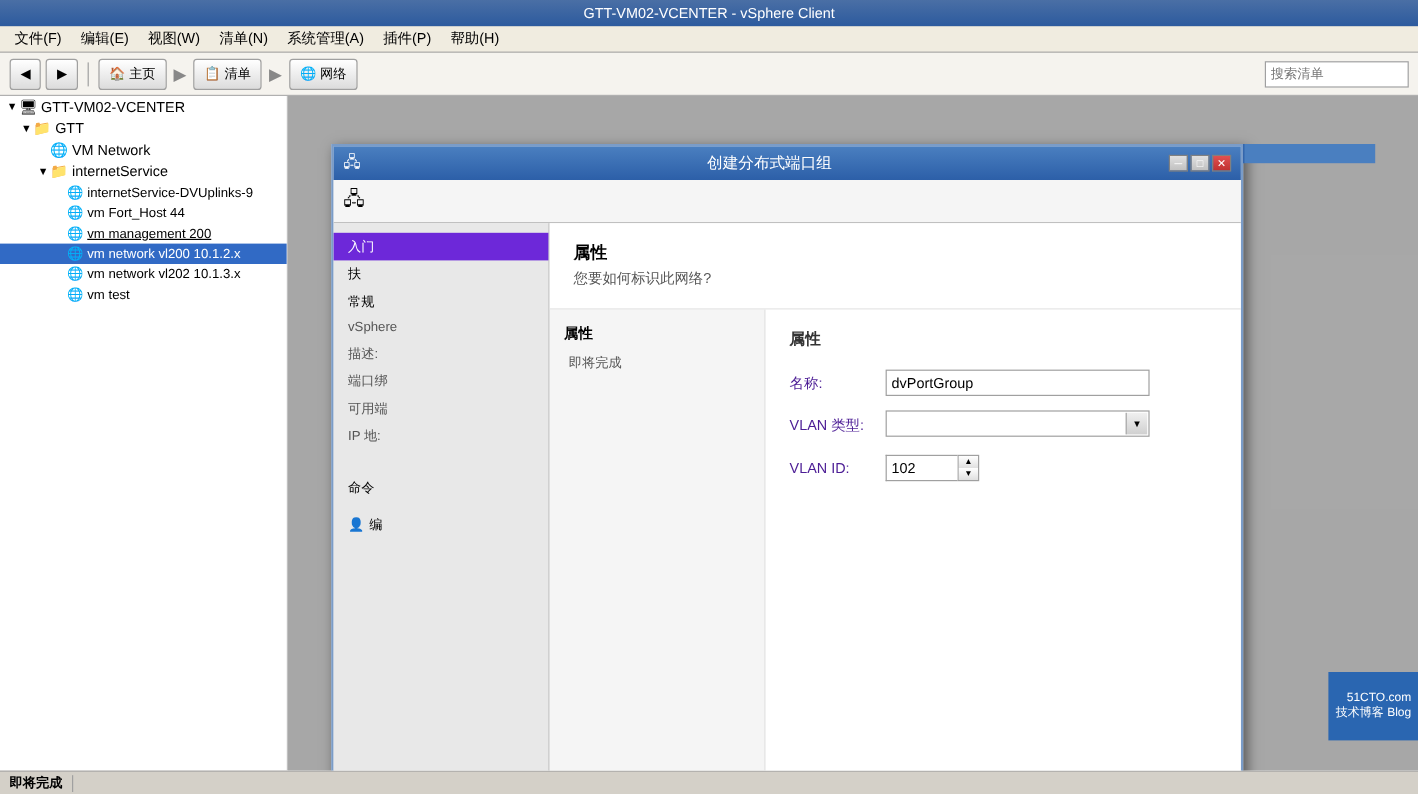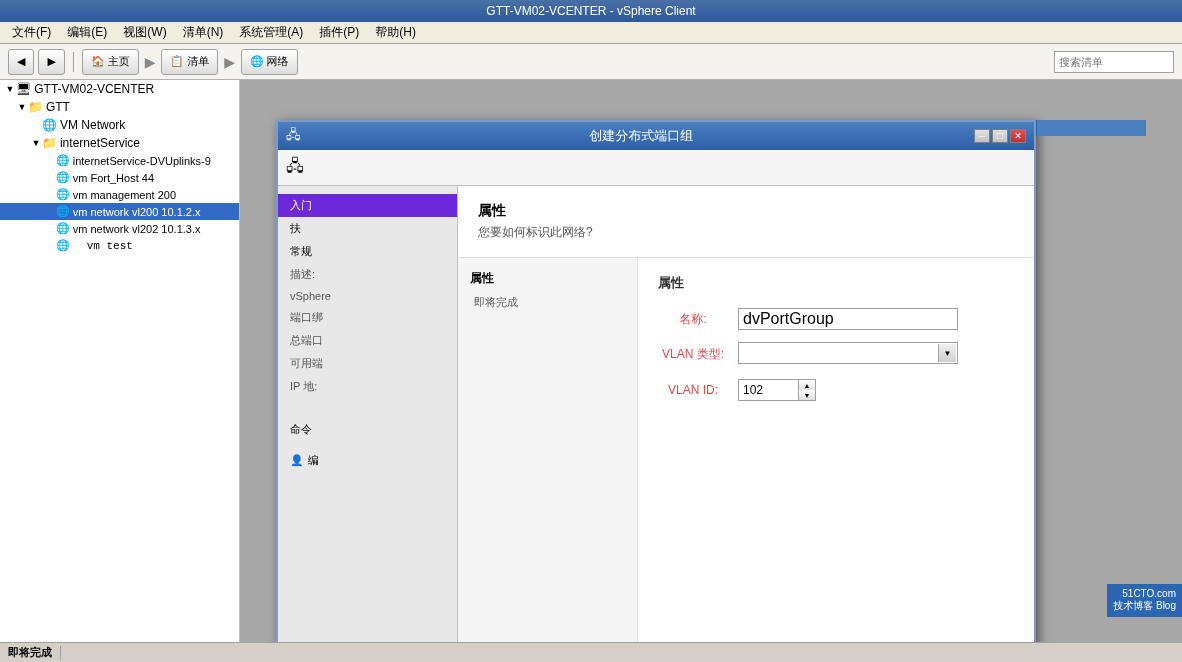--- a/index.html
+++ b/index.html
@@ -250,29 +250,29 @@
       color: #333;
     }
     .form-row {
       display: flex;
       align-items: center;
       margin-bottom: 12px;
     }
     .form-label {
       width: 80px;
       font-size: 12px;
-      color: #ef4444;
-      text-align: center;
+      color: #4c1d95;
+      text-align: left;
       padding-right: 10px;
     }
     .form-input {
       border: 1px solid #a0a0a0;
       height: 22px;
       padding: 0 4px;
-      font-size: 16px;
+      font-size: 12px;
       background: white;
       width: 220px;
     }
 
     .spinner-group {
       display: flex;
       align-items: center;
     }
     .spinner-input {
       border: 1px solid #a0a0a0;
@@ -423,36 +423,36 @@
       <span style="margin-left:3px;">internetService-DVUplinks-9</span>
     </div>
     <div class="tree-item" style="padding-left:44px; font-size:11px;">
       <span class="expand-icon"> </span>
       <span style="color:#4080c0;">🌐</span>
       <span style="margin-left:3px;">vm Fort_Host 44</span>
     </div>
     <div class="tree-item" style="padding-left:44px; font-size:11px;">
       <span class="expand-icon"> </span>
       <span style="color:#4080c0;">🌐</span>
-      <span style="margin-left:3px;">vm management 200</span>
+      <span style="margin-left:3px;text-decoration:underline;">vm management 200</span>
     </div>
     <div class="tree-item selected" style="padding-left:44px; font-size:11px;">
       <span class="expand-icon"> </span>
       <span style="color:#80b0e0;">🌐</span>
       <span style="margin-left:3px;">vm network vl200 10.1.2.x</span>
     </div>
     <div class="tree-item" style="padding-left:44px; font-size:11px;">
       <span class="expand-icon"> </span>
       <span style="color:#4080c0;">🌐</span>
       <span style="margin-left:3px;">vm network vl202 10.1.3.x</span>
     </div>
     <div class="tree-item" style="padding-left:44px; font-size:11px;">
       <span class="expand-icon"> </span>
       <span style="color:#4080c0;">🌐</span>
-      <span style="margin-left:17px;font-family:Liberation Mono, monospace;">vm test</span>
+      <span style="margin-left:3px;">vm test</span>
     </div>
   </div>
 
   <div class="content-area">
 
     <div class="modal-overlay">
       <div class="dialog">
 
         <div class="dialog-title-bar">
           <span style="margin-right:8px;">🖧</span>
@@ -473,24 +473,23 @@
           <div class="dialog-nav">
             <div class="nav-item active">
               <span>入门</span>
             </div>
             <div class="nav-item">
               <span>扶</span>
             </div>
             <div class="nav-item">
               <span>常规</span>
             </div>
+            <div style="padding: 4px 12px; font-size:11px; color:#555;">vSphere</div>
             <div style="padding: 4px 12px; font-size:11px; color:#555;">描述:</div>
-            <div style="padding: 4px 12px; font-size:11px; color:#555;">vSphere</div>
             <div style="padding: 4px 12px; font-size:11px; color:#555;">端口绑</div>
-            <div style="padding: 4px 12px; font-size:11px; color:#555;">总端口</div>
             <div style="padding: 4px 12px; font-size:11px; color:#555;">可用端</div>
             <div style="padding: 4px 12px; font-size:11px; color:#555;">IP 地:</div>
 
             <div style="height:20px;"></div>
             <div class="nav-item">
               <span>命令</span>
             </div>
             <div style="height:8px;"></div>
             <div class="nav-item">
               <span>👤</span>
@@ -549,21 +548,21 @@
             </div>
           </div>
         </div>
 
       </div>
 
       <div class="right-panel">
       </div>
     </div>
 
-    <div class="watermark" style="position:absolute; bottom:25px; right:0; font-size:10px; background:rgba(0,80,180,0.75); color:white; padding:4px 6px; z-index:200; text-align:right;">
+    <div class="watermark" style="position:absolute; bottom:25px; right:0; font-size:10px; background:rgba(0,80,180,0.75); color:white; padding:16px 6px; z-index:200; text-align:right;">
       <div>51CTO.com</div>
       <div>技术博客 Blog</div>
     </div>
   </div>
 
 </div>
 
 <div style="height:20px; background:#d4d0c8; border-top:1px solid #a0a0a0; display:flex; align-items:center; font-size:11px;">
   <span style="padding:0 8px; font-weight:bold;">即将完成</span>
   <span style="width:1px; height:14px; background:#a0a0a0; display:inline-block;"></span>

